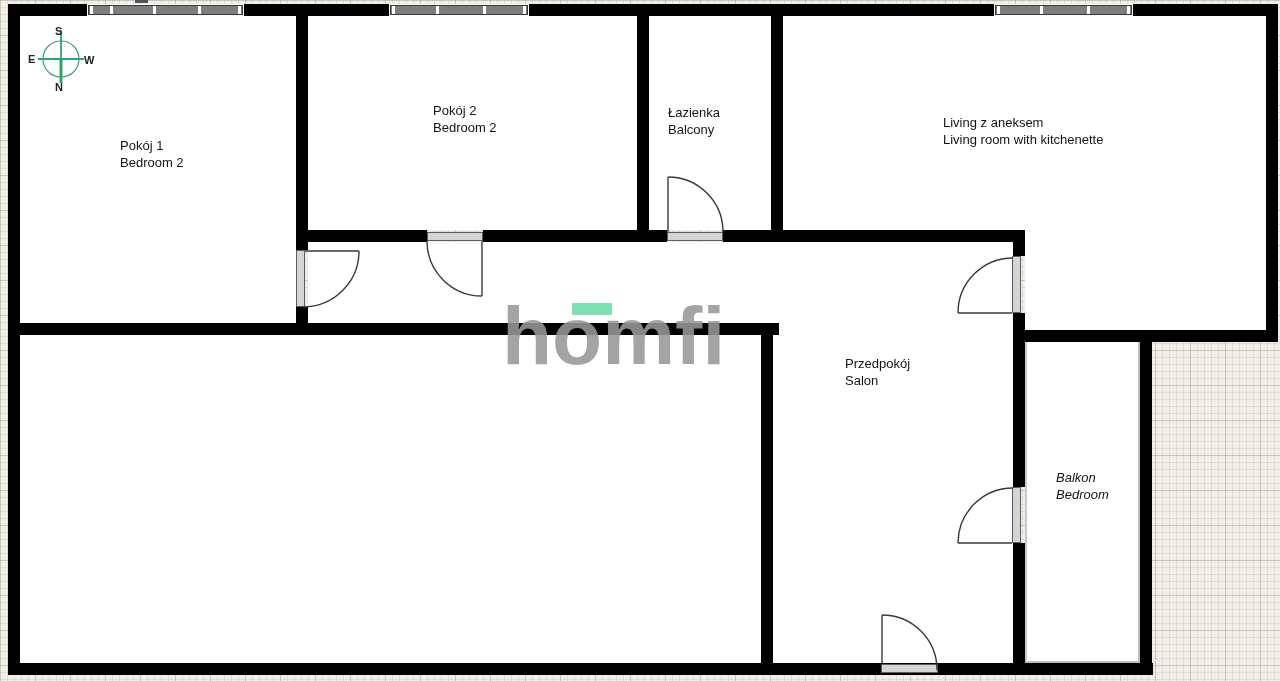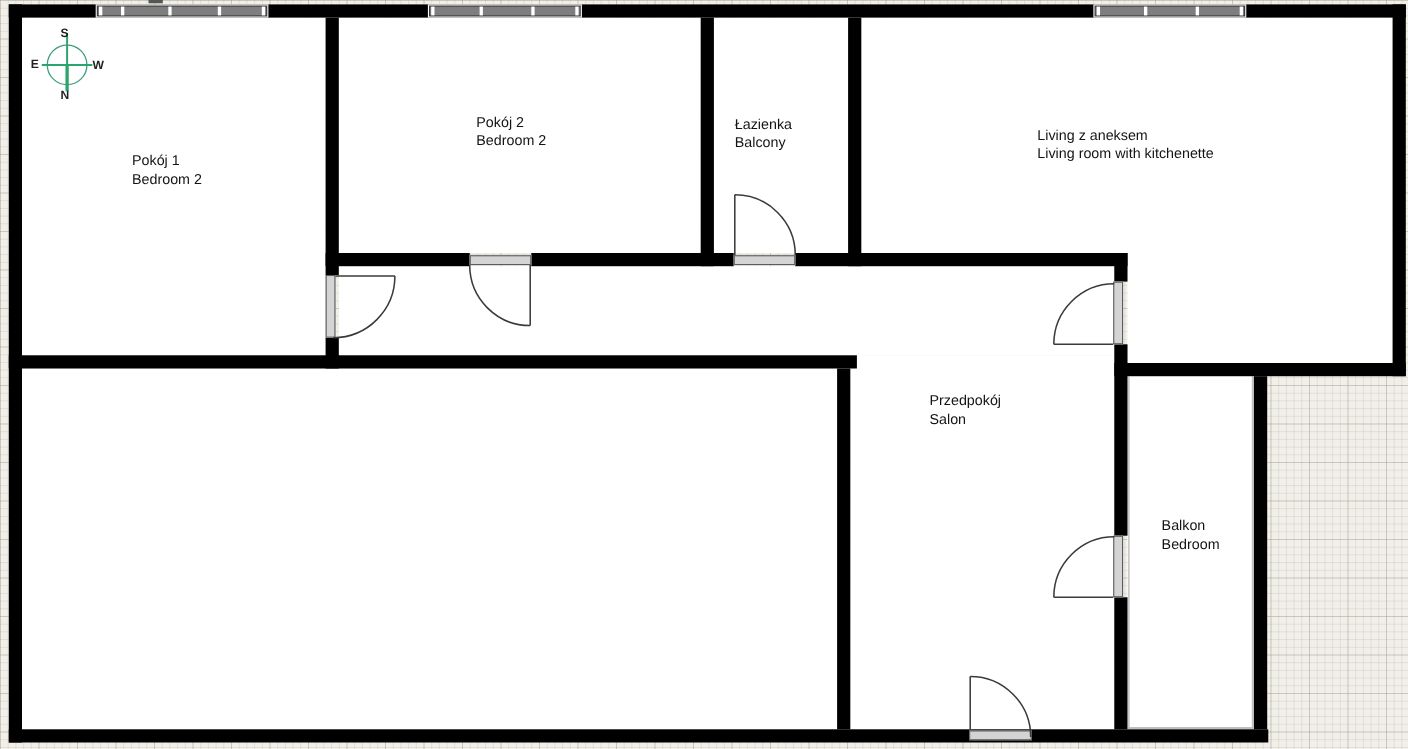--- a/index.html
+++ b/index.html
@@ -130,32 +130,36 @@
     <div>Balcony</div>
   </div>
   <div class="label" style="left:943px;top:114px;">
     <div>Living z aneksem</div>
     <div>Living room with kitchenette</div>
   </div>
   <div class="label" style="left:845px;top:355px;">
     <div>Przedpokój</div>
     <div>Salon</div>
   </div>
-  <div class="label" style="left:1056px;top:469px;">
+  <div class="label" style="left:1056px;top:469px;font-style:italic;">
     <div>Balkon</div>
     <div>Bedroom</div>
   </div>
 
   <div class="compass">
     <svg width="78" height="78" viewBox="0 0 78 78">
       <circle cx="37" cy="39" r="18" fill="none" stroke="#3f9f7c" stroke-width="1.2"></circle>
       <line x1="37" y1="10" x2="37" y2="39" stroke="#2ca46d" stroke-width="1.8"></line>
       <line x1="37" y1="39" x2="37" y2="63" stroke="#2ca46d" stroke-width="3"></line>
       <line x1="14" y1="39" x2="60" y2="39" stroke="#2ca46d" stroke-width="1.8"></line>
     </svg>
     <span style="left:31px;top:5px;">S</span>
     <span style="left:31px;top:61px;">N</span>
     <span style="left:4px;top:33px;">E</span>
     <span style="left:60px;top:34px;">W</span>
   </div>
 
+  <div class="logo">
+    <span class="txt">h</span><span class="txt">o</span><span class="txt">mfi</span>
+    <div class="bar"></div>
+  </div>
 
 </div>
 
 </body></html>

